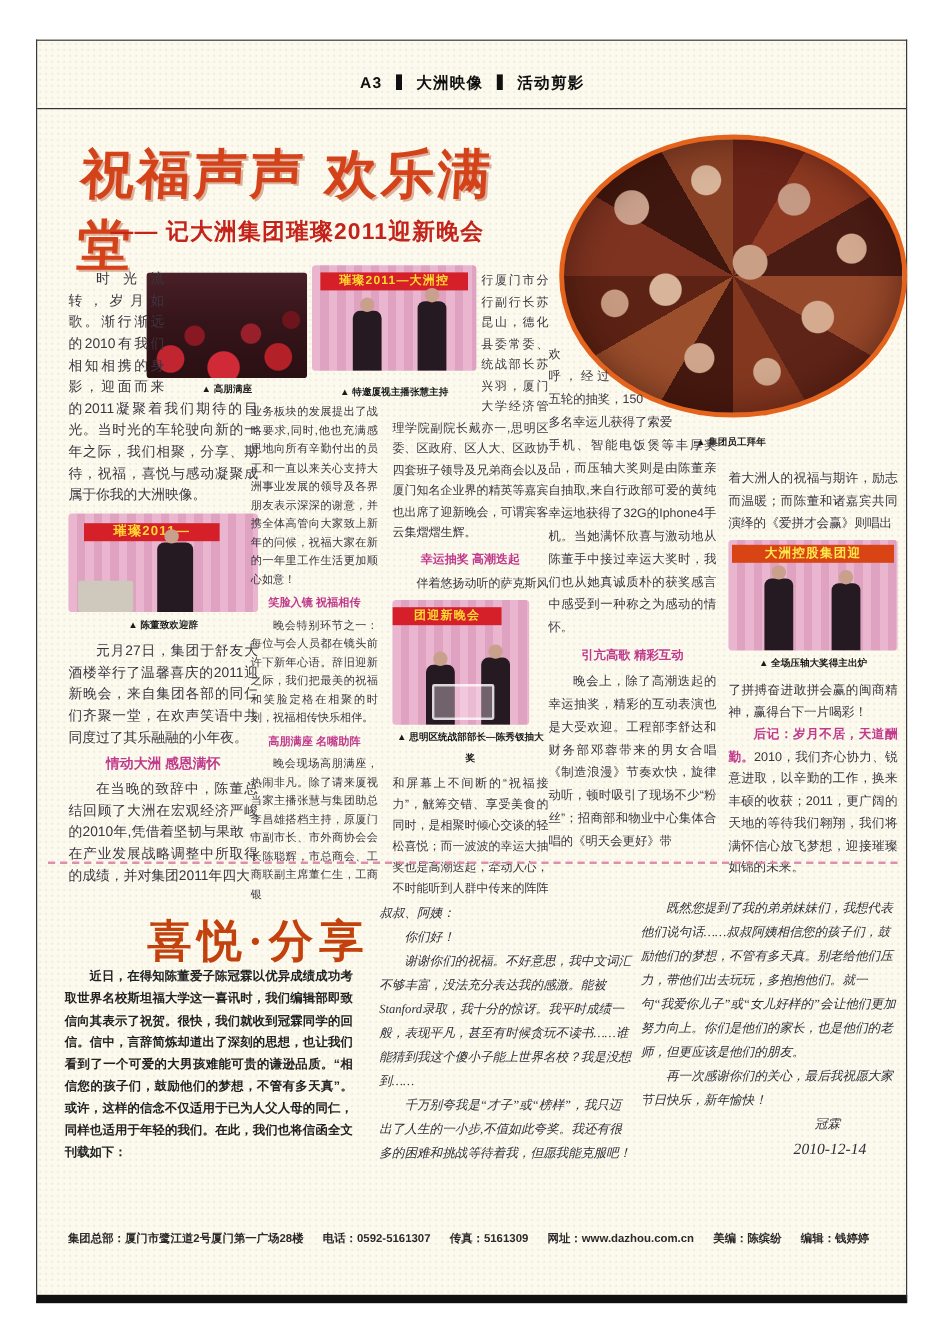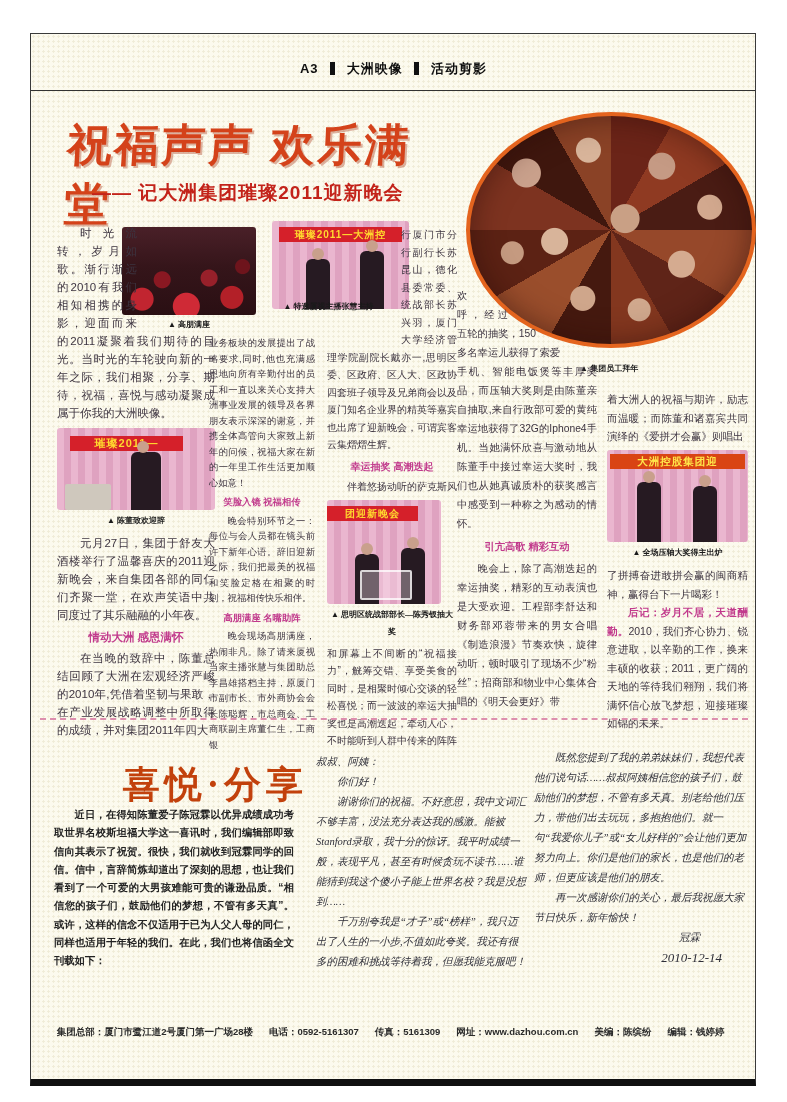--- a/index.html
+++ b/index.html
@@ -50,21 +50,21 @@
   .p{margin:0;text-indent:2em;}
   .noind{text-indent:0;}
   .sh{text-align:center;color:#c13a8c;font-weight:bold;margin:4px 0 3px;text-indent:0;}
   .sh-inline{color:#c13a8c;font-weight:bold;}
   .sp1{display:block;float:right;width:78px;height:100px;}
   .spL{display:block;float:left;width:74px;height:122px;}
   .st{display:block;float:right;clear:right;height:19px;}
 
   .photo{position:relative;overflow:hidden;border-radius:3px;}
   .abs{position:absolute;}
-  .ph-pink{background:repeating-linear-gradient(90deg,#eab6cf 0 7px,#dfa2c0 7px 14px);margin-left:12px;}
+  .ph-pink{background:repeating-linear-gradient(90deg,#eab6cf 0 7px,#dfa2c0 7px 14px);}
   .ph-banquet{background:
       radial-gradient(circle at 15% 82%, #c12530 0 11px, transparent 12px),
       radial-gradient(circle at 48% 90%, #cf2a36 0 13px, transparent 14px),
       radial-gradient(circle at 82% 80%, #b32028 0 11px, transparent 12px),
       radial-gradient(circle at 30% 60%, #8a1822 0 8px, transparent 9px),
       radial-gradient(circle at 65% 58%, #97202a 0 8px, transparent 9px),
       radial-gradient(circle at 90% 45%, #6e141c 0 7px, transparent 8px),
       linear-gradient(180deg,#4a2028 0%,#35151a 45%,#2a0f13 100%);}
   .banner{position:absolute;top:6px;left:5%;width:90%;height:15px;line-height:15px;
           background:#d5202a;color:#ffd92e;font-size:10px;font-weight:bold;
@@ -130,21 +130,21 @@
   <div class="pcap abs" style="left:580px;top:362px;width:150px;text-align:left;">▲ 集团员工拜年</div>
 
   <div class="photo ph-banquet abs" style="left:122px;top:227px;width:134px;height:88px;"></div>
   <div class="pcap abs" style="left:122px;top:318px;width:134px;">▲ 高朋满座</div>
 
   <div class="photo ph-pink abs" style="left:260px;top:221px;width:137px;height:88px;">
     <div class="banner">璀璨2011—大洲控</div>
     <div class="fg" style="left:34px;"></div>
     <div class="fg" style="left:88px;height:58px;"></div>
   </div>
-  <div class="pcap abs" style="left:250px;top:300px;width:157px;">▲ 特邀厦视主播张慧主持</div>
+  <div class="pcap abs" style="left:250px;top:320px;width:157px;">▲ 特邀厦视主播张慧主持</div>
 
   <div class="col" id="c1">
     <p class="p"><span class="sp1"></span><span>时光流转，岁月如歌。渐行渐远的2010有我们相知相携的身影，迎面而来的2011凝聚着我们期待的目光。当时光的车轮驶向新的一年之际，我们相聚，分享、期待，祝福，喜悦与感动凝聚成属于你我的大洲映像。</span></p>
     <div class="photo ph-pink ph-speech">
       <div class="banner bnr-speech">璀璨2011—</div>
       <div class="fg"></div>
       <div class="podium"></div>
     </div>
     <div class="pcap">▲ 陈董致欢迎辞</div>
     <p class="p">元月27日，集团于舒友大酒楼举行了温馨喜庆的2011迎新晚会，来自集团各部的同仁们齐聚一堂，在欢声笑语中共同度过了其乐融融的小年夜。</p>

